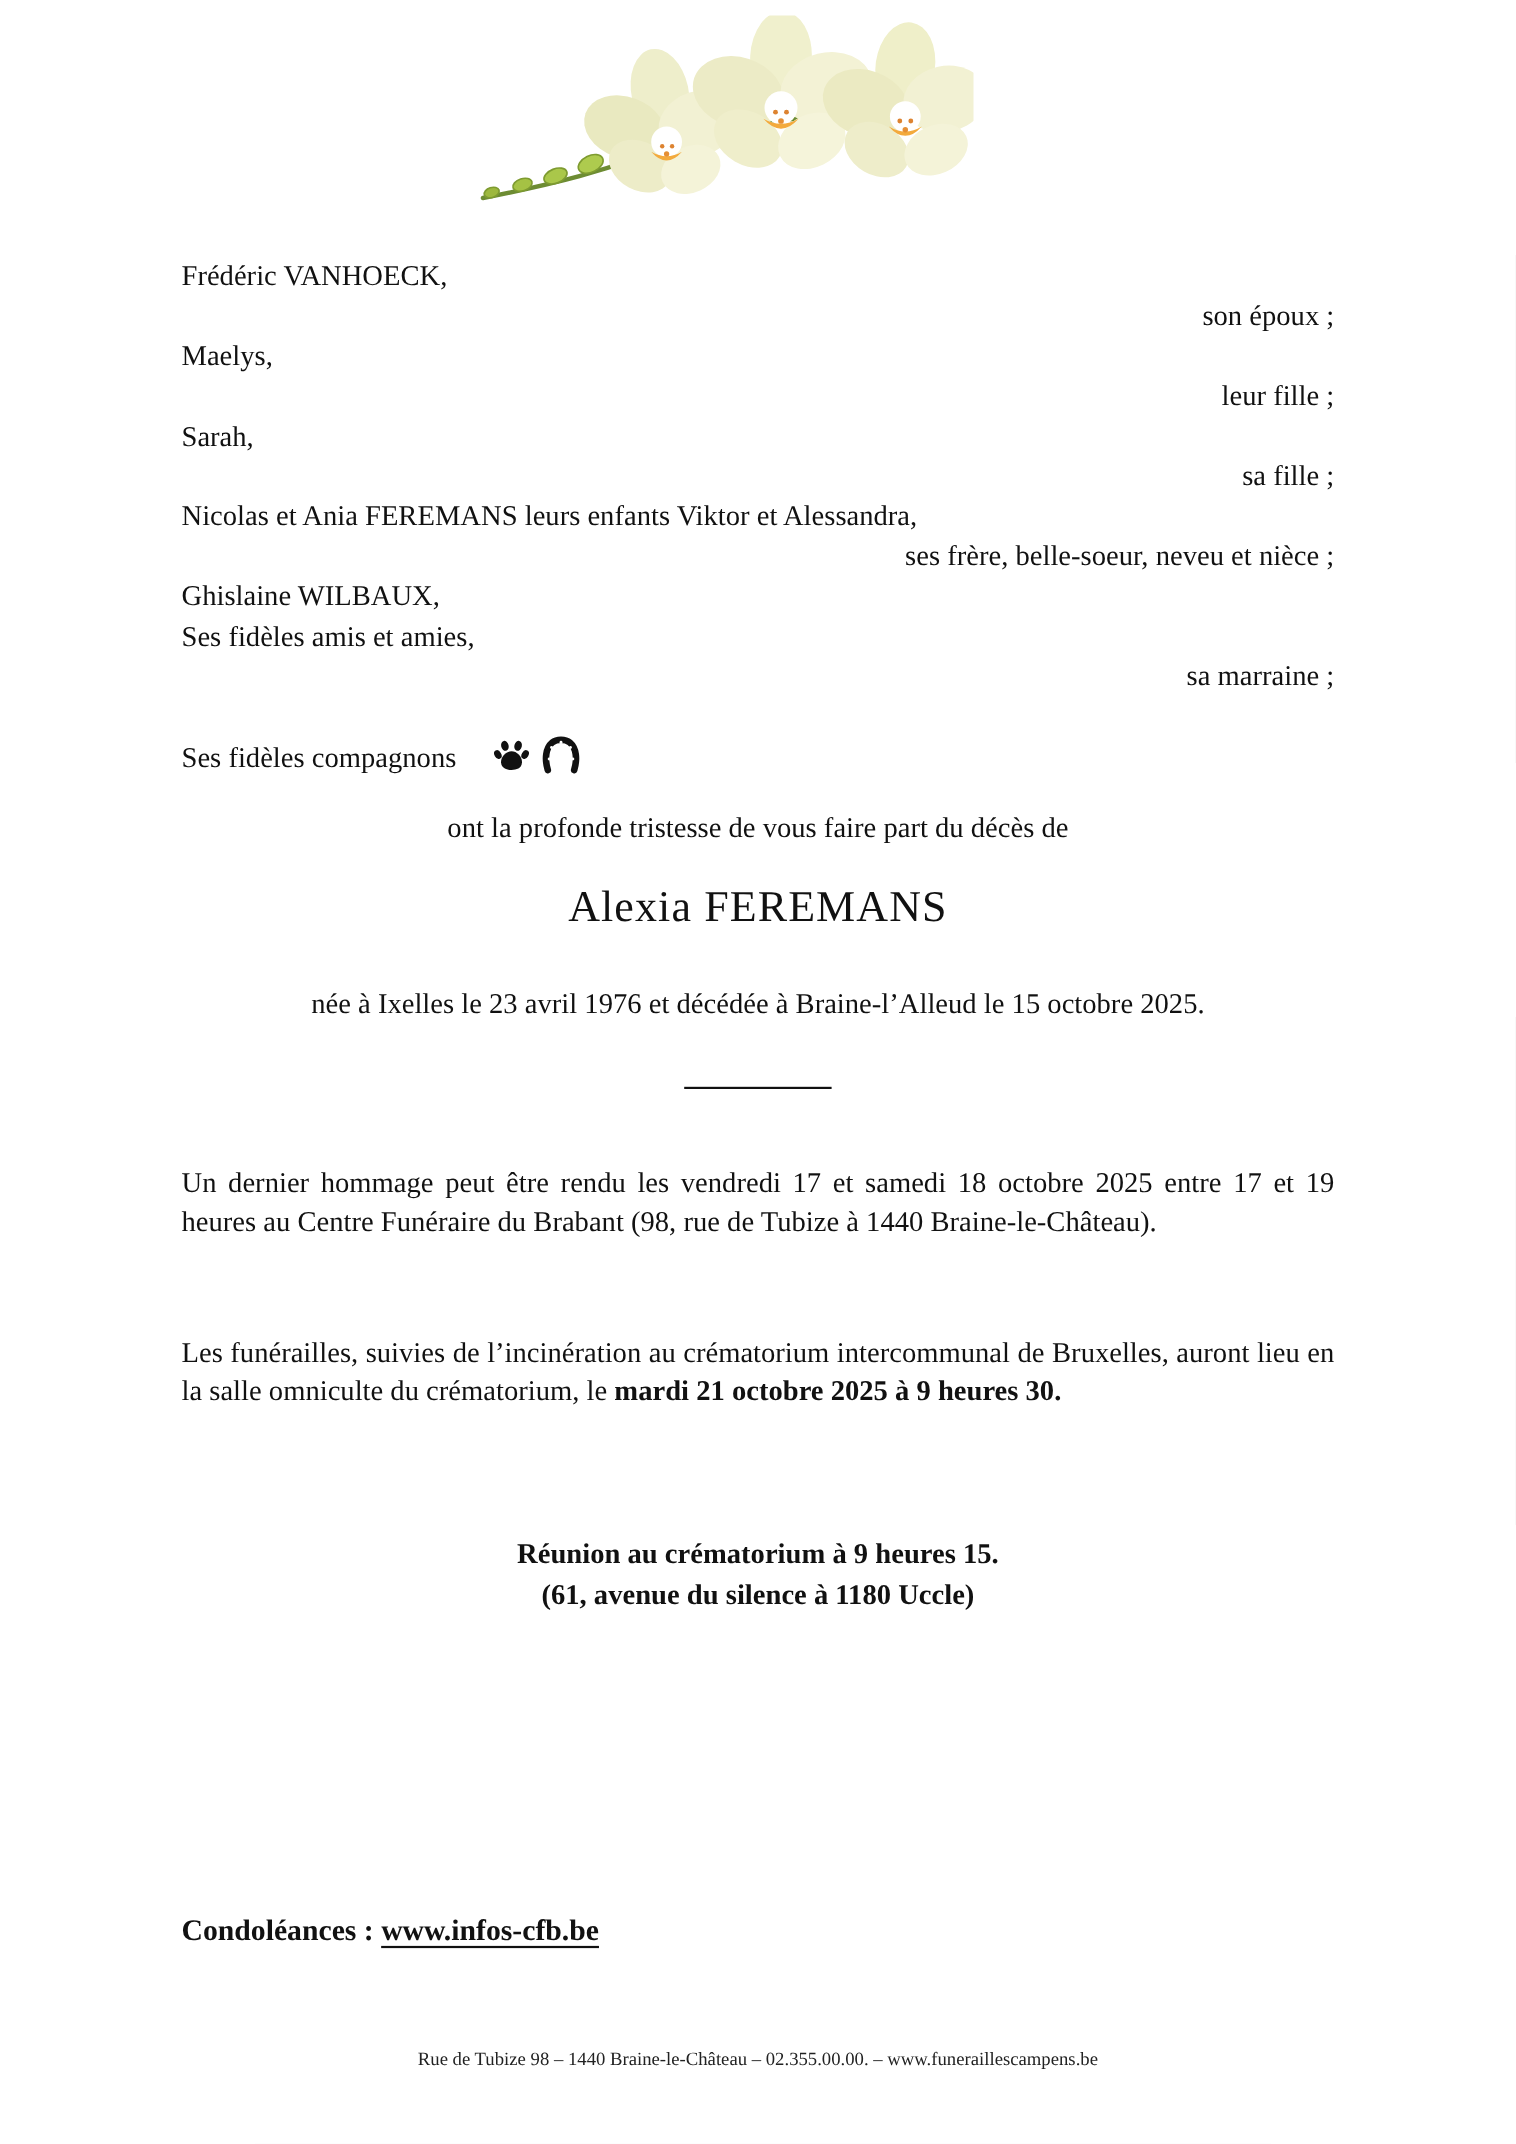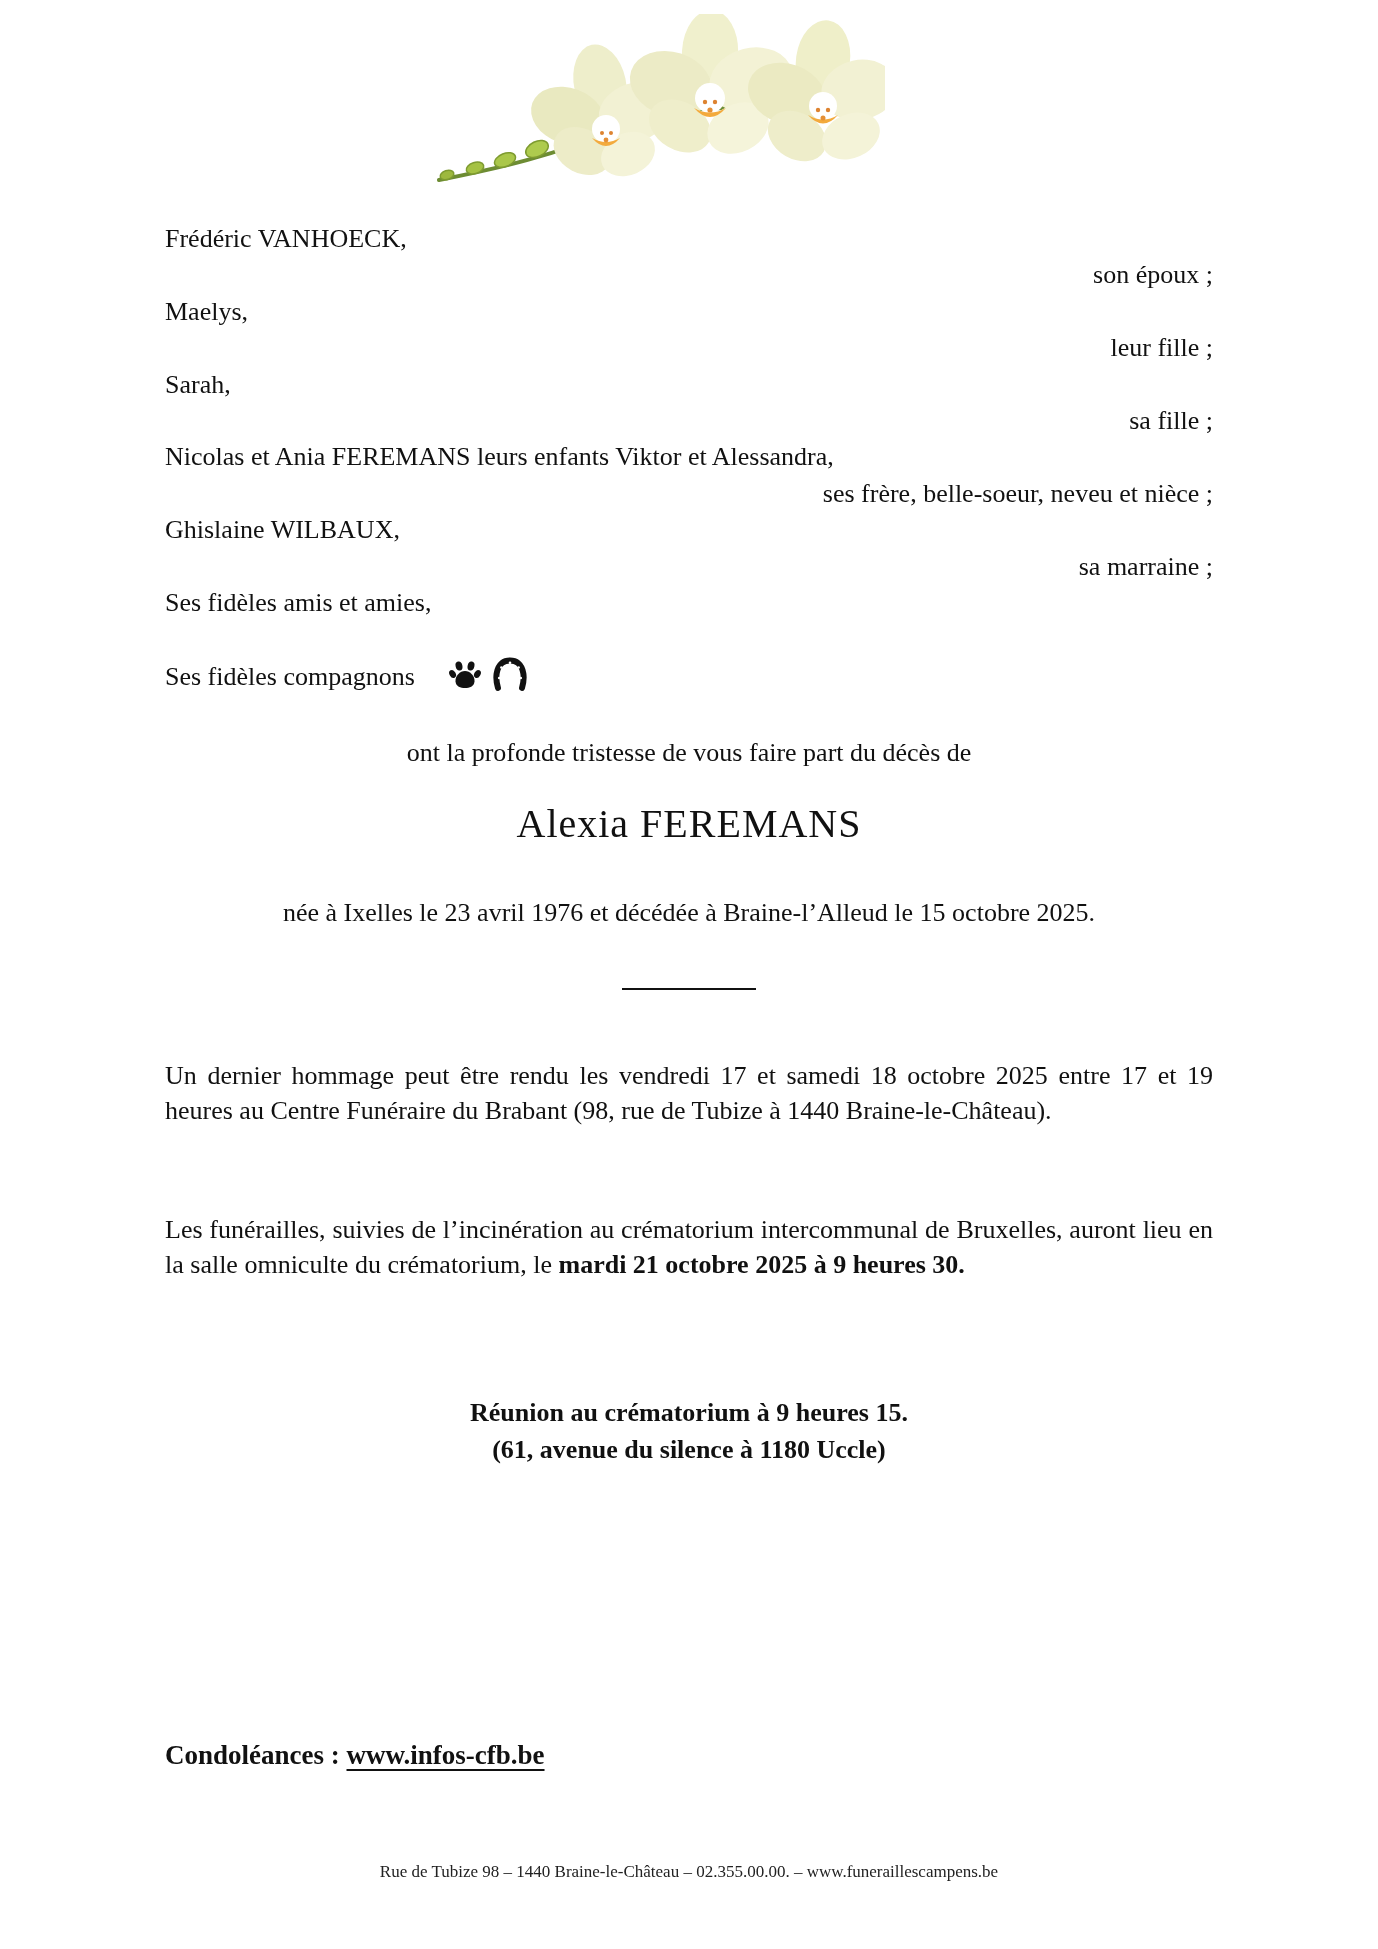--- a/index.html
+++ b/index.html
@@ -9,21 +9,21 @@
     background:#ffffff;
     margin:0 auto;
     font-family:"Liberation Serif","DejaVu Serif",serif;
     color:#111111;
     overflow:hidden;
   }
   .abs{position:absolute;}
   
   #flower{left:425px;top:14px;width:460px;height:180px;}
   
-  #family{left:165px;top:224px;right:165px;font-size:26px;line-height:30px;}
+  #family{left:165px;top:236px;right:165px;font-size:26px;line-height:30px;}
   .fam-line{height:36.4px;white-space:nowrap;}
   .fam-name{text-align:left;}
   .fam-rel{text-align:right;}
   .fam-compagnons{margin-top:24px;height:44px;display:flex;align-items:flex-end;gap:19px;}
   .pet-icons{display:inline-flex;align-items:center;gap:10px;margin-left:14px;}
   .pet-icons svg{display:block;}
   
   .centered{left:165px;right:165px;text-align:center;}
   #announce{top:738px;font-size:26px;}
   #deceased{top:800px;font-size:40px;letter-spacing:1px;}
@@ -101,22 +101,22 @@
   <div id="family" class="abs">
     <div class="fam-line fam-name">Frédéric VANHOECK,</div>
     <div class="fam-line fam-rel">son époux ;</div>
     <div class="fam-line fam-name">Maelys,</div>
     <div class="fam-line fam-rel">leur fille ;</div>
     <div class="fam-line fam-name">Sarah,</div>
     <div class="fam-line fam-rel">sa fille ;</div>
     <div class="fam-line fam-name">Nicolas et Ania FEREMANS leurs enfants Viktor et Alessandra,</div>
     <div class="fam-line fam-rel">ses frère, belle-soeur, neveu et nièce ;</div>
     <div class="fam-line fam-name">Ghislaine WILBAUX,</div>
+    <div class="fam-line fam-name">Ses fidèles amis et amies,</div>
     <div class="fam-line fam-rel">sa marraine ;</div>
-    <div class="fam-line fam-name">Ses fidèles amis et amies,</div>
     <div class="fam-line fam-name fam-compagnons">
       <span>Ses fidèles compagnons</span>
       <span class="pet-icons">
 
         <svg width="34" height="34" viewBox="0 0 34 34" aria-hidden="true">
           <ellipse cx="11" cy="9" rx="3.4" ry="4.6" fill="#111" transform="rotate(-14 11 9)"></ellipse>
           <ellipse cx="23" cy="9" rx="3.4" ry="4.6" fill="#111" transform="rotate(14 23 9)"></ellipse>
           <ellipse cx="4.6" cy="17" rx="3.1" ry="4.2" fill="#111" transform="rotate(-30 4.6 17)"></ellipse>
           <ellipse cx="29.4" cy="17" rx="3.1" ry="4.2" fill="#111" transform="rotate(30 29.4 17)"></ellipse>
           <path d="M17 14 C 22 14 27 19 26.5 24.5 C 26 29.5 21.5 31 17 31 C 12.5 31 8 29.5 7.5 24.5 C 7 19 12 14 17 14 Z" fill="#111"></path>

